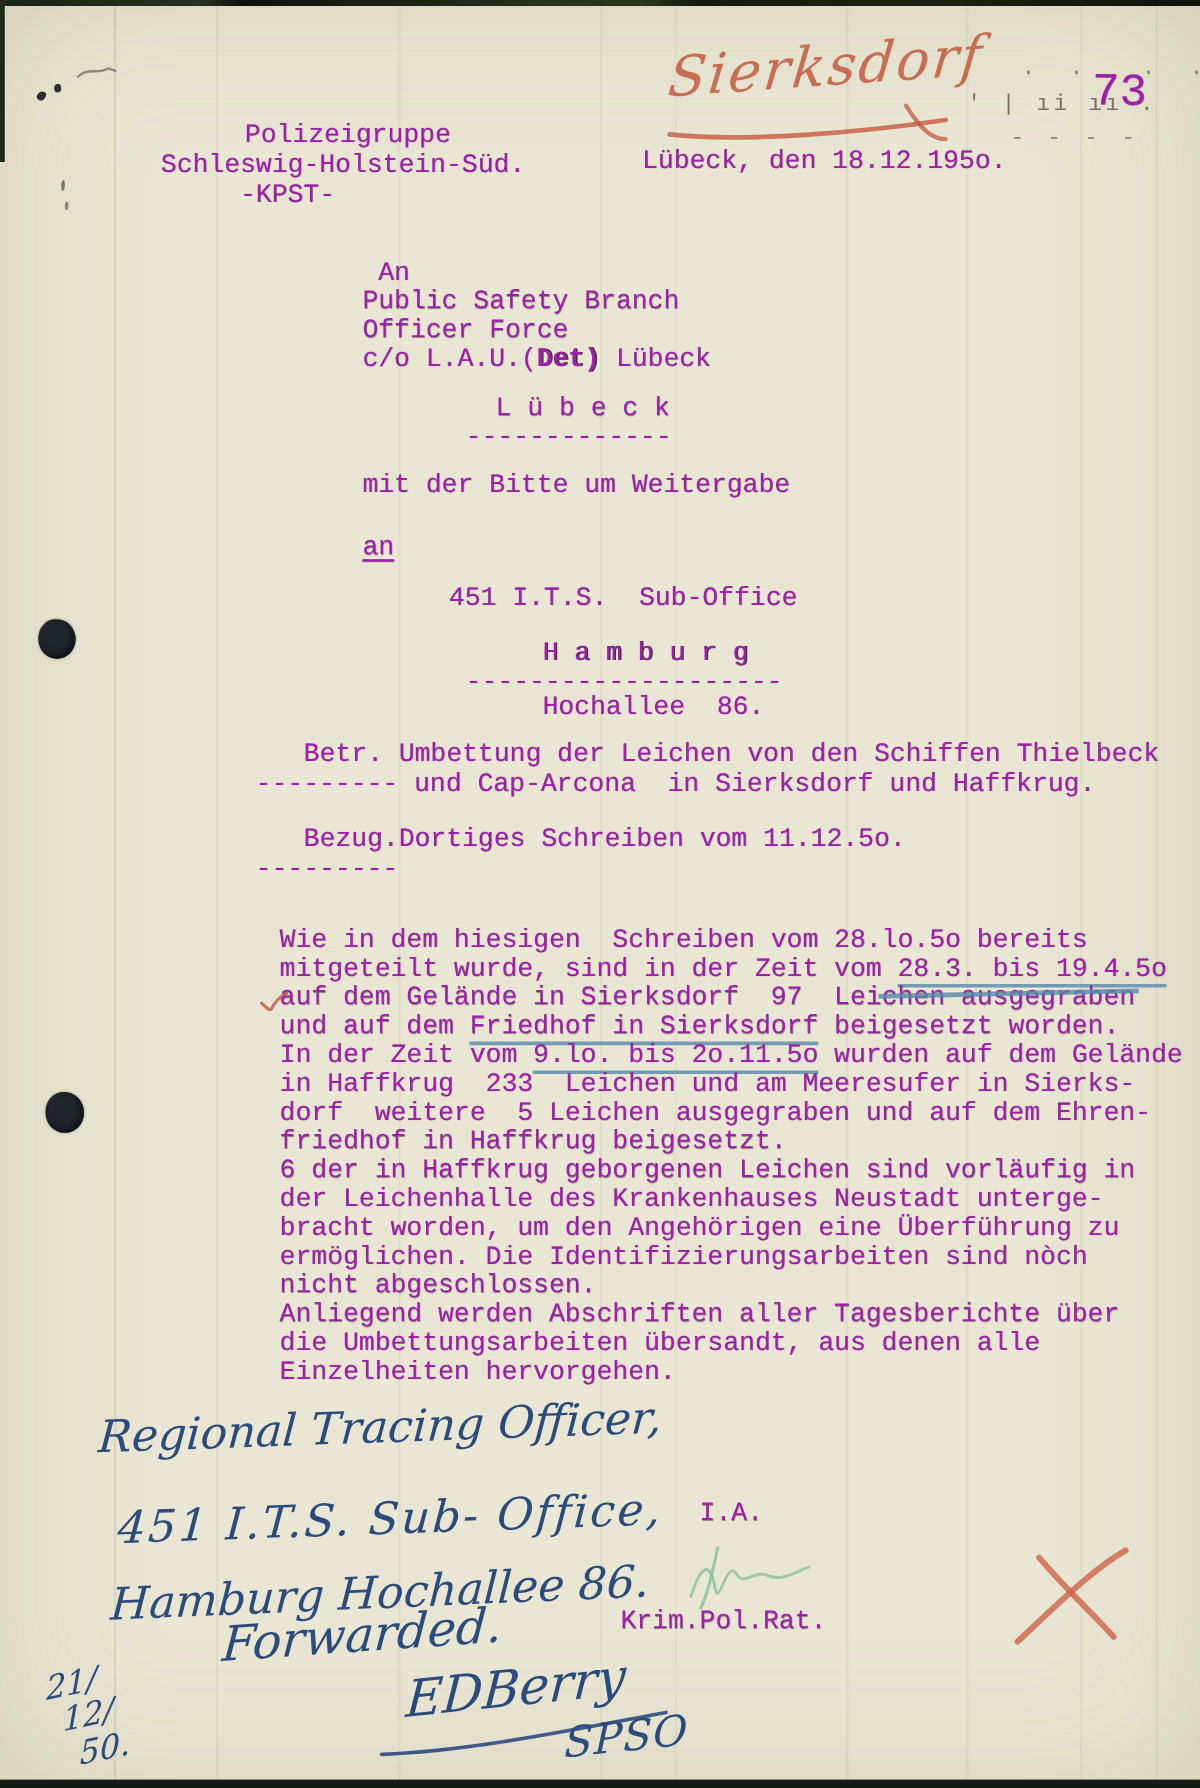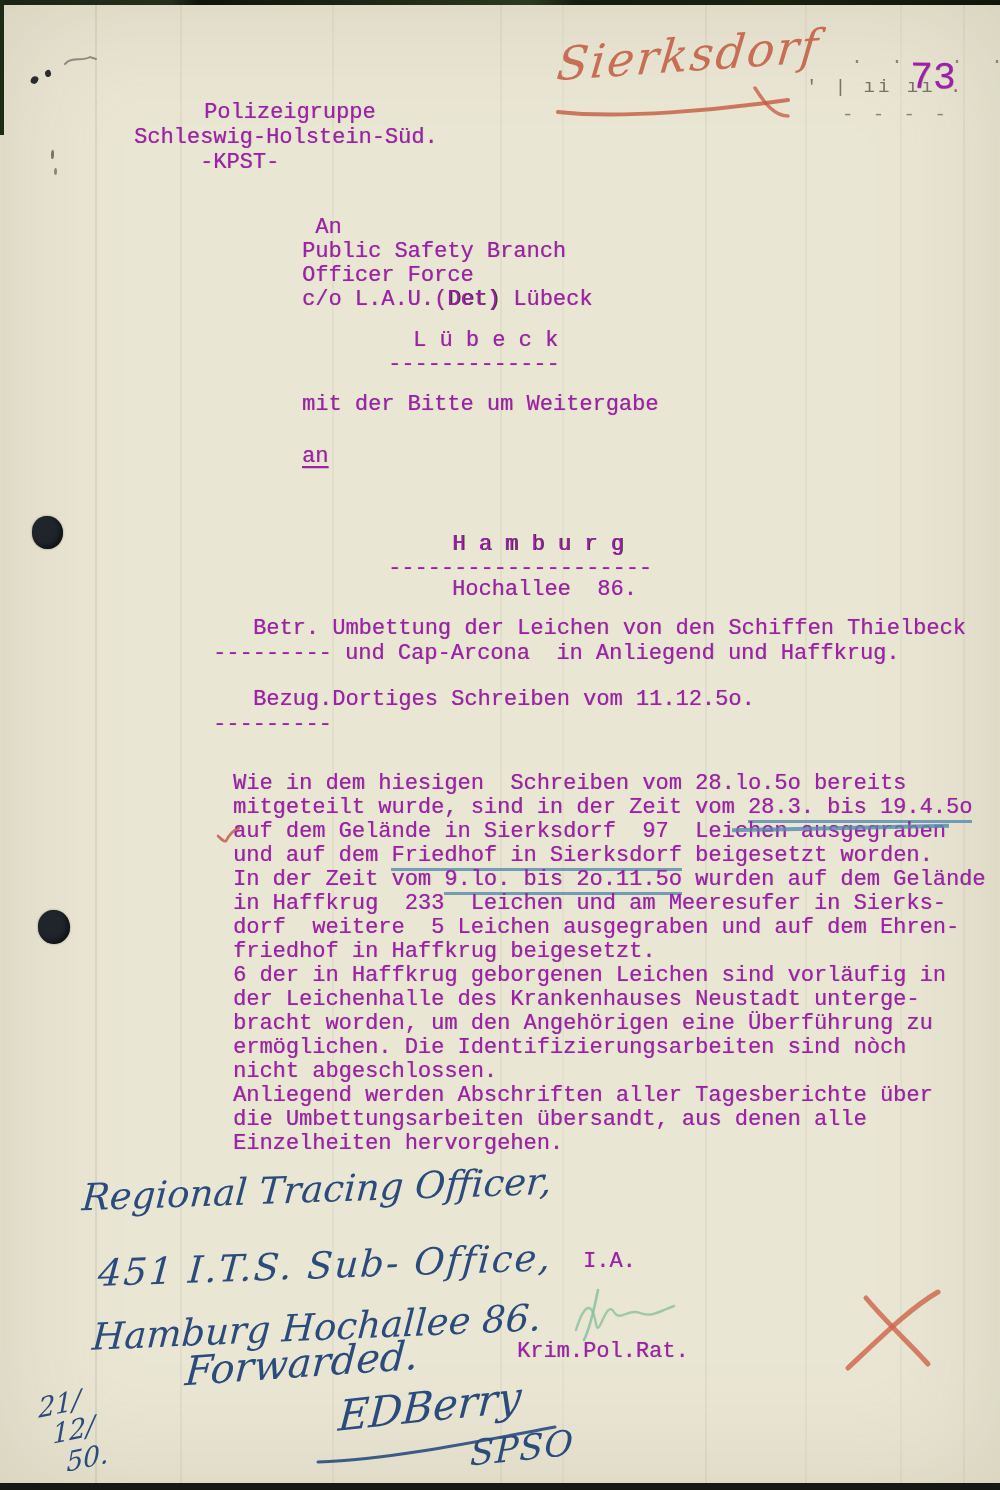--- a/index.html
+++ b/index.html
@@ -16,21 +16,21 @@
   .edge-left{position:absolute;left:0;top:0;width:4px;height:135px;background:#1d2a16;}
   .hole{position:absolute;width:31px;height:33px;background:#20252b;border-radius:48% 52% 50% 50%;
     box-shadow:inset -3px -3px 5px rgba(0,0,0,0.5),0 0 2px rgba(60,60,50,0.6);}
   .mono{position:absolute;font-family:"Liberation Mono",monospace;font-size:22px;line-height:24px;
     color:#a21caf;white-space:pre;text-shadow:0.4px 0.4px 0.7px rgba(58,56,48,0.55);}
   .bline{white-space:pre;}
   .u-blue{border-bottom:3px solid rgba(86,138,172,0.8);padding-bottom:0px;}
   .s-blue{position:relative;}
   .s-blue::after{content:"";position:absolute;left:-3px;right:-3px;top:26%;height:4px;
     background:rgba(86,138,172,0.8);transform:rotate(-1.2deg);}
-  .overstrike{font-weight:normal;text-shadow:1.2px 0 0 #3a3830,0.4px 0.4px 0.7px rgba(58,56,48,0.55);}
+  .overstrike{font-weight:bold;text-shadow:1.2px 0 0 #3a3830,0.4px 0.4px 0.7px rgba(58,56,48,0.55);}
   .underl{text-decoration:underline;text-underline-offset:4px;}
   .hand{position:absolute;font-family:"DejaVu Serif",serif;font-style:italic;color:#2b4b7d;white-space:pre;}
   .hand-red{color:#c35a40;}
   .gray-mark{position:absolute;color:#8a857a;font-family:"Liberation Mono",monospace;white-space:pre;}
   .speck{position:absolute;background:#2a2c2e;border-radius:60% 40% 55% 45%;}
   svg{position:absolute;overflow:visible;}
 </style>
 </head>
 <body>
 
@@ -69,33 +69,35 @@
 
   <div class="gray-mark" style="left:851px;top:50px;font-size:20px;letter-spacing:8px">· ·  · ·</div>
   <div class="gray-mark" style="left:806px;top:76px;font-size:19px;letter-spacing:3px;color:#77726a">' | ıi ıı .</div>
   <div class="gray-mark" style="left:842px;top:104px;font-size:19px;letter-spacing:4px">- - - -</div>
   <div class="mono" style="left:910px;top:66px;font-size:38px;transform:rotate(1deg)">73</div>
 
   <div class="mono" style="left:204px;top:101px">Polizeigruppe</div>
   <div class="mono" style="left:134px;top:126px">Schleswig-Holstein-Süd.</div>
   <div class="mono" style="left:200px;top:151px">-KPST-</div>
 
+  <div class="mono" style="left:535px;top:123px">Lübeck, den 18.12.195o.</div>
 
   <div class="mono" style="left:302px;top:216px"><div class="bline"><span> An</span></div><div class="bline"><span>Public Safety Branch</span></div><div class="bline"><span>Officer Force</span></div><div class="bline"><span>c/o L.A.U.(</span><span class="overstrike">Det)</span><span> Lübeck</span></div></div>
   <div class="mono" style="left:413px;top:329px">L ü b e c k</div>
   <div class="mono" style="left:388px;top:353px">-------------</div>
 
   <div class="mono" style="left:302px;top:393px">mit der Bitte um Weitergabe</div>
   <div class="mono underl" style="left:302px;top:445px">an</div>
+  <div class="mono" style="left:374px;top:487px">451 I.T.S.  Sub-Office</div>
   <div class="mono" style="left:452px;top:533px;text-shadow:1px 0 0 #3a3830">H a m b u r g</div>
   <div class="mono" style="left:388px;top:557px">--------------------</div>
   <div class="mono" style="left:452px;top:578px">Hochallee  86.</div>
 
   <div class="mono" style="left:253px;top:617px">Betr. Umbettung der Leichen von den Schiffen Thielbeck</div>
-  <div class="mono" style="left:213px;top:642px">--------- und Cap-Arcona  in Anliegend und Haffkrug.</div>
+  <div class="mono" style="left:213px;top:642px">--------- und Cap-Arcona  in Sierksdorf und Haffkrug.</div>
   <div class="mono" style="left:253px;top:688px">Bezug.Dortiges Schreiben vom 11.12.5o.</div>
   <div class="mono" style="left:213px;top:713px">---------</div>
 
   <svg style="left:216px;top:826px" width="26" height="20">
     <path d="M2,10 C6,14 8,16 10,15 C13,9 18,4 23,2" stroke="#c05545" stroke-width="2.6" fill="none" stroke-linecap="round" opacity=".8"></path>
   </svg>
 
   <div class="mono" style="left:233px;top:772px"><div class="bline"><span>Wie in dem hiesigen  Schreiben vom 28.lo.5o bereits</span></div><div class="bline"><span>mitgeteilt wurde, sind in der Zeit vom </span><span class="u-blue">28.3. bis 19.4.5o</span></div><div class="bline"><span>auf dem Gelände in Sierksdorf  97  Lei</span><span class="s-blue">chen ausgegraben</span></div><div class="bline"><span>und auf dem </span><span class="u-blue">Friedhof in Sierksdorf</span><span> beigesetzt worden.</span></div><div class="bline"><span>In der Zeit vom </span><span class="u-blue">9.lo. bis 2o.11.5o</span><span> wurden auf dem Gelände</span></div><div class="bline"><span>in Haffkrug  233  Leichen und am Meeresufer in Sierks-</span></div><div class="bline"><span>dorf  weitere  5 Leichen ausgegraben und auf dem Ehren-</span></div><div class="bline"><span>friedhof in Haffkrug beigesetzt.</span></div><div class="bline"><span>6 der in Haffkrug geborgenen Leichen sind vorläufig in</span></div><div class="bline"><span>der Leichenhalle des Krankenhauses Neustadt unterge-</span></div><div class="bline"><span>bracht worden, um den Angehörigen eine Überführung zu</span></div><div class="bline"><span>ermöglichen. Die Identifizierungsarbeiten sind nòch</span></div><div class="bline"><span>nicht abgeschlossen.</span></div><div class="bline"><span>Anliegend werden Abschriften aller Tagesberichte über</span></div><div class="bline"><span>die Umbettungsarbeiten übersandt, aus denen alle</span></div><div class="bline"><span>Einzelheiten hervorgehen.</span></div></div>
 
   <div class="hand" style="left:82px;top:1168px;font-size:37px;transform:rotate(-2deg) skewX(-6deg)">Regional Tracing Officer,</div>

